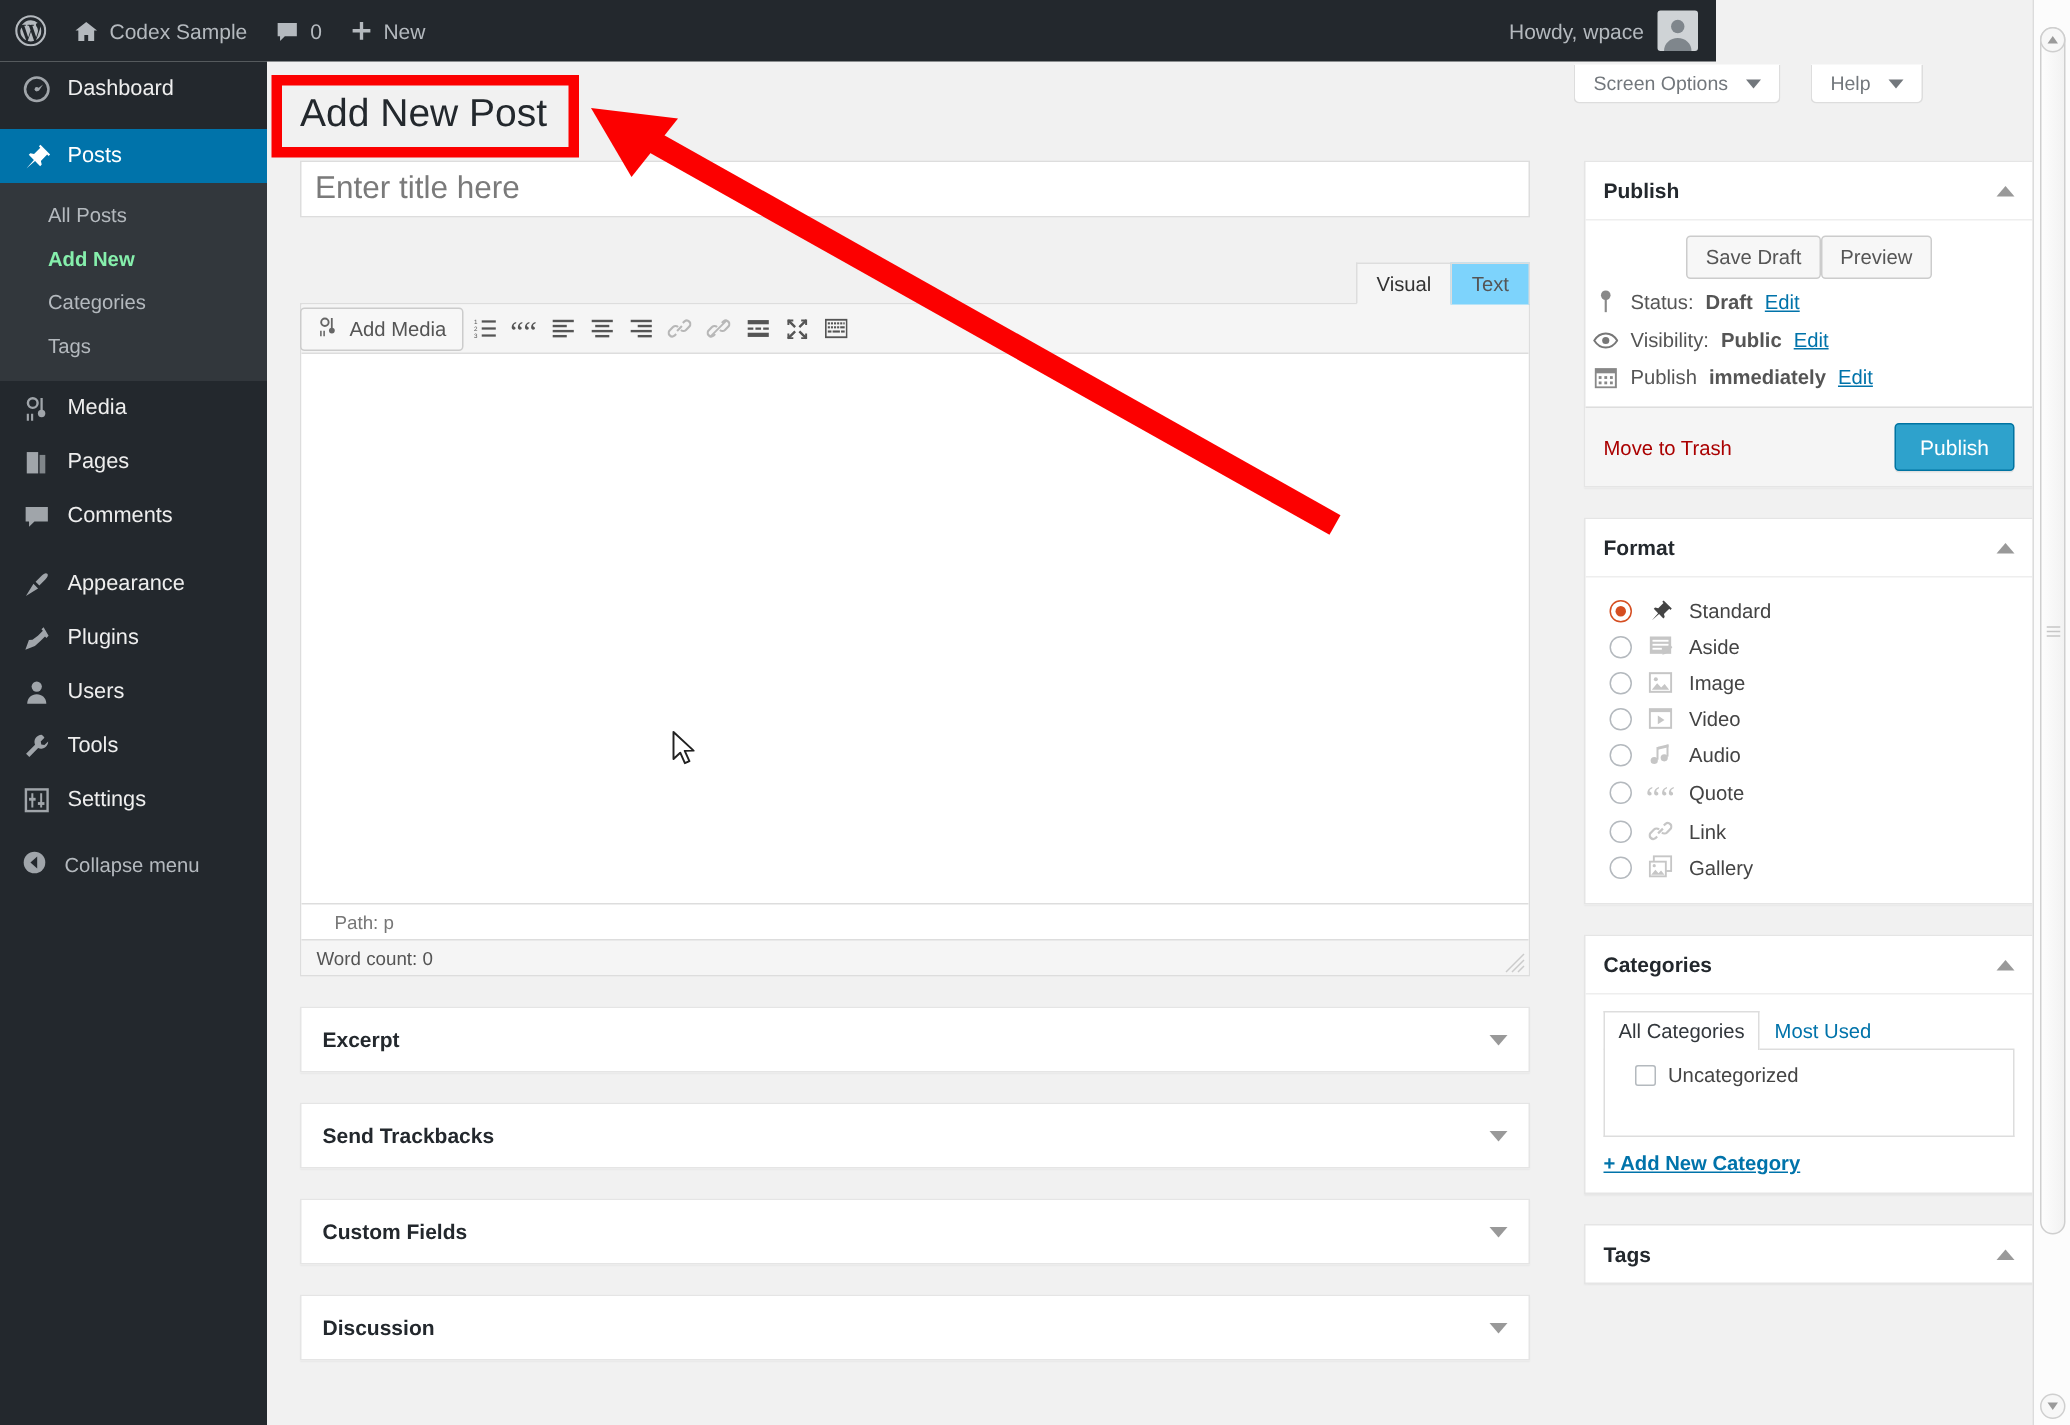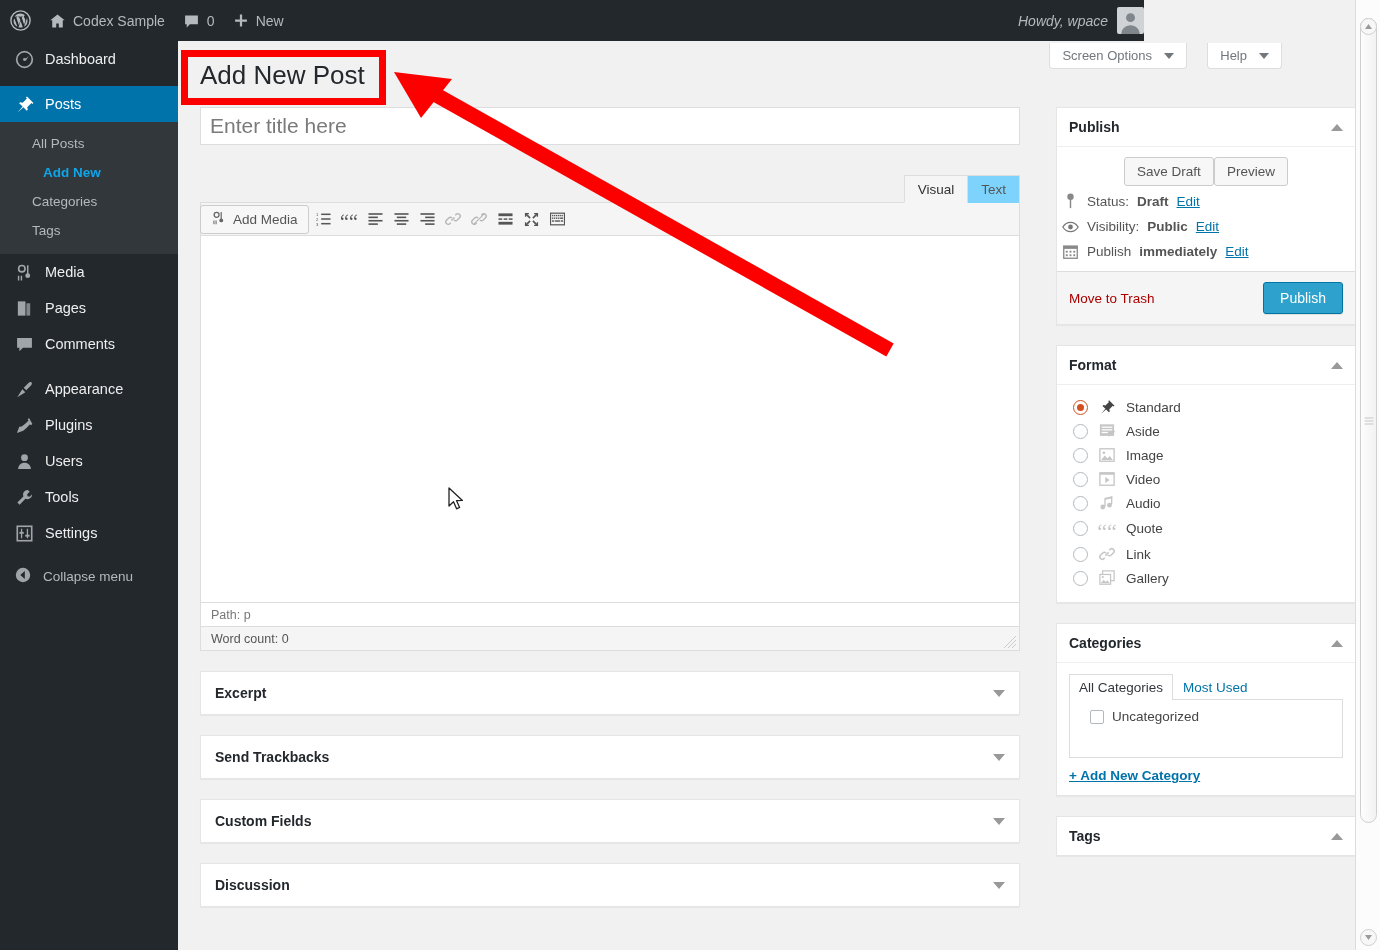--- a/index.html
+++ b/index.html
@@ -14,21 +14,21 @@
   
   #adminbar {
     position: absolute; top: 0; left: 0; width: 1144px; height: 41px;
     background: #23282d; color: #b4b9be;
     display: flex; align-items: center; font-size: 14px;
   }
   .ab-item { display: flex; align-items: center; gap: 7px; height: 41px; padding: 0 9px; color: #b4b9be; }
   .ab-item:first-child { padding-left: 10px; }
   .wp-logo { width: 21px; height: 21px; display:block; }
   .ab-spacer { flex: 1 1 auto; }
-  .ab-right { display: flex; align-items: center; gap: 9px; font-size: 14px; color:#b4b9be;font-style:italic;}
+  .ab-right { display: flex; align-items: center; gap: 9px; padding-right: 12px; font-size: 14px; color:#b4b9be;}
   .avatar {
     width: 27px; height: 27px; background: #cfd3d6; border-radius: 2px;
     display: flex; align-items: flex-end; justify-content: center; overflow: hidden;
   }
   .avatar svg { display:block; }
   .ab-icon svg { display: block; }
   .ab-count { color:#b4b9be; }
 
   
   #sidebar {
@@ -45,21 +45,21 @@
     width: 0; height: 0; border-top: 8px solid transparent;
     border-bottom: 8px solid transparent; border-right: 8px solid #f1f1f1;
   }
   .menu-top .mi { width: 20px; display: flex; justify-content: center; align-items: center; }
   .menu-top .mi svg { display: block; }
   .menu-sep { height: 9px; }
   .submenu { background: #32373c; padding: 7px 0 9px 0; }
   .submenu .sub {
     display: block; padding: 5px 0 5px 32px; font-size: 13.5px; color: #b4b9be; line-height: 19px;
   }
-  .submenu .sub.current { color: #0ea5e9; font-weight: bold; margin-left: 11px; }
+  .submenu .sub.current { color: #86efac; font-weight: bold; }
   .collapse {
     display: flex; align-items: center; gap: 11px; height: 34px; padding-left: 14px;
     color: #b4b9be; font-size: 13.5px; margin-top: 8px;
   }
 
   
   #screen-meta {
     position: absolute; top: 41px; left: 178px; right: 25px; height: 30px; padding-left: 27px;
   }
   .meta-tab {
@@ -113,21 +113,21 @@
   }
   .tb-btn {
     width: 24px; height: 25px; display: flex; align-items: center; justify-content: center;
     color: #555; font-size: 15px;
   }
   .tb-btn.disabled { opacity: .38; }
   .tb-btn svg { display: block; }
   #ed-body { height: 366px; background: #fff; position: relative; }
   #ed-path {
     border-top: 1px solid #ddd; background: #fff; color: #777;
-    font-size: 12.5px; padding: 5px 10px; height: 24px;
+    font-size: 12.5px; padding: 5px 22px; height: 24px;
   }
   #ed-status {
     border-top: 1px solid #ddd; background: #f5f5f5; color: #555;
     font-size: 12.5px; padding: 5px 10px; height: 24px; position: relative;
   }
   .resize-grip { position: absolute; right: 2px; bottom: 1px; width: 14px; height: 14px; opacity:.45 }
 
   
   .postbox {
     background: #fff; border: 1px solid #e5e5e5; margin-top: 20px;

